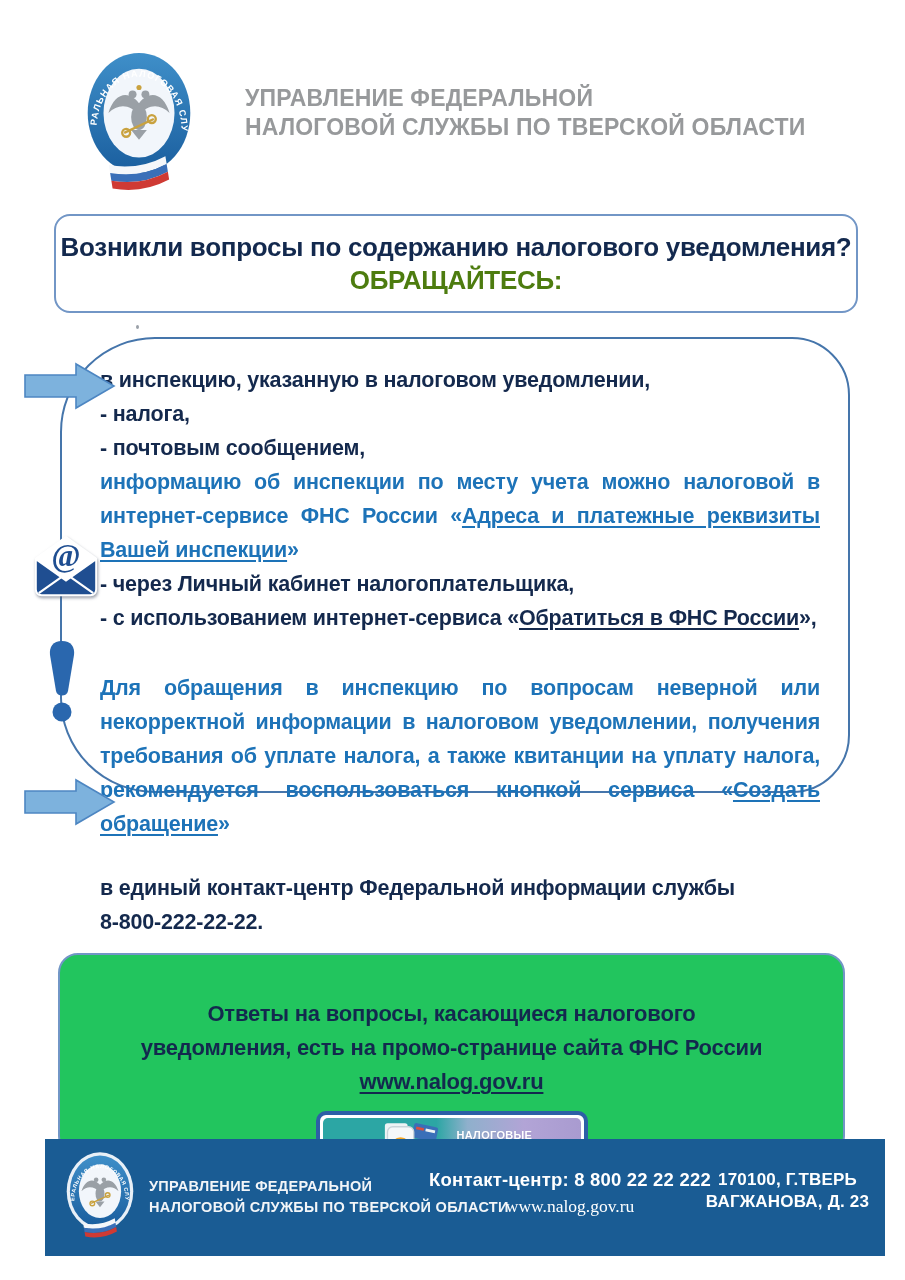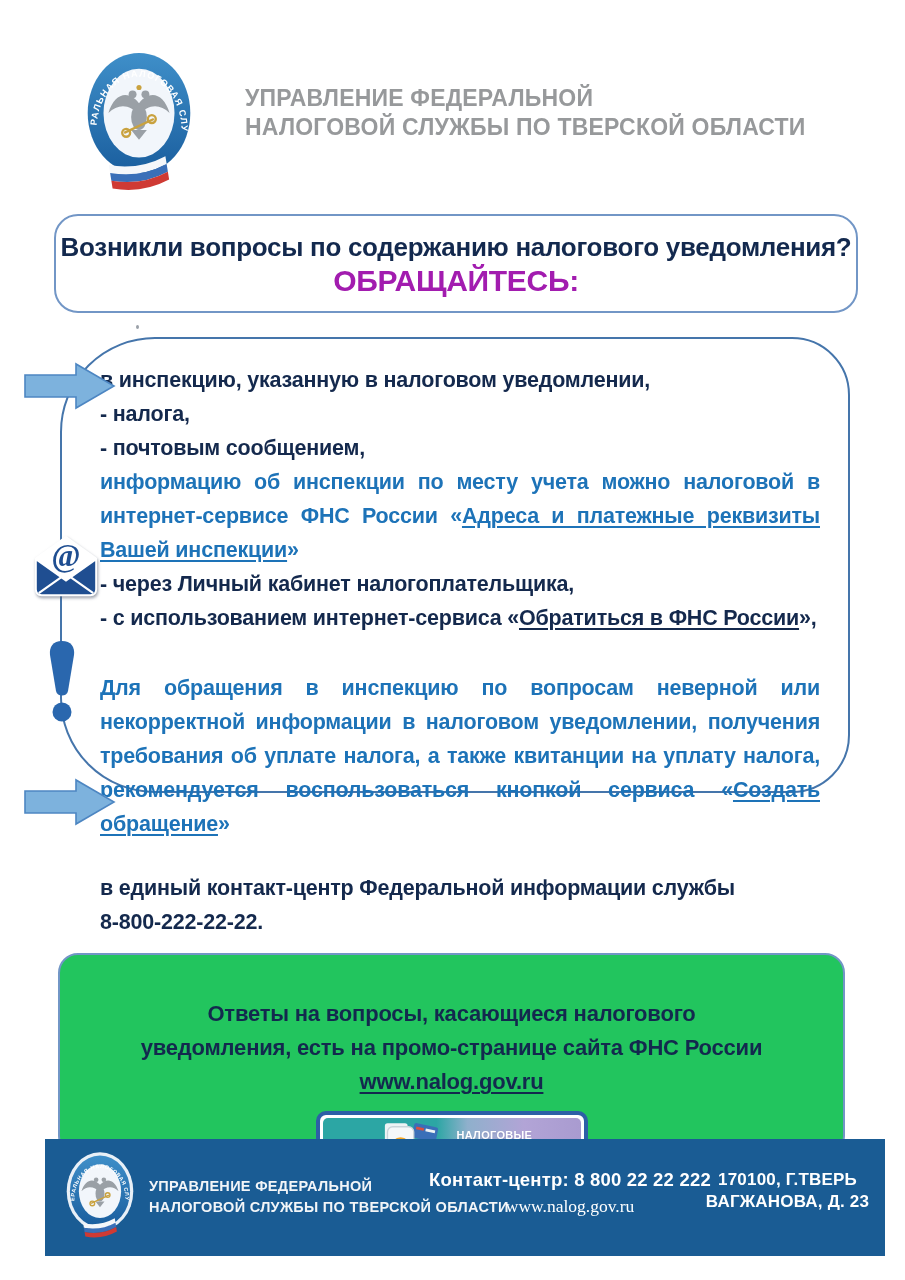--- a/index.html
+++ b/index.html
@@ -14,26 +14,26 @@
   .header-logo { position:absolute; left:76px; top:48px; width:126px; height:148px; }
   .org-name {
     position:absolute; left:245px; top:84px;
     color:#97999b; font-weight:bold; font-size:23px; line-height:29px;
     letter-spacing:0.2px;
   }
 
   
   .title-box {
     position:absolute; left:54px; top:214px; width:804px; height:99px;
-    border:2.5px solid #7296c6; border-radius:24px; background:#fff;
+    border:2.5px solid #7296c6; border-radius:16px; background:#fff;
     display:flex; flex-direction:column; justify-content:center; align-items:center;
     text-align:center;
   }
   .title-q { color:#13294e; font-weight:bold; font-size:26px; line-height:33px; letter-spacing:-0.3px; }
-  .title-a { color:#a21caf; font-weight:bold; font-size:30px; line-height:33px; letter-spacing:-0.3px; }
+  .title-a { color:#4d7c0f; font-weight:bold; font-size:26px; line-height:33px; letter-spacing:-0.3px; }
 
   .artifact-dot {
     position:absolute; left:136px; top:325px; width:3px; height:4px;
     background:#9aa0a8; border-radius:50%;
   }
 
   
   .main-box {
     position:absolute; left:60px; top:337px; width:790px; height:456px;
     border:2px solid #4575ab; background:#fff;

